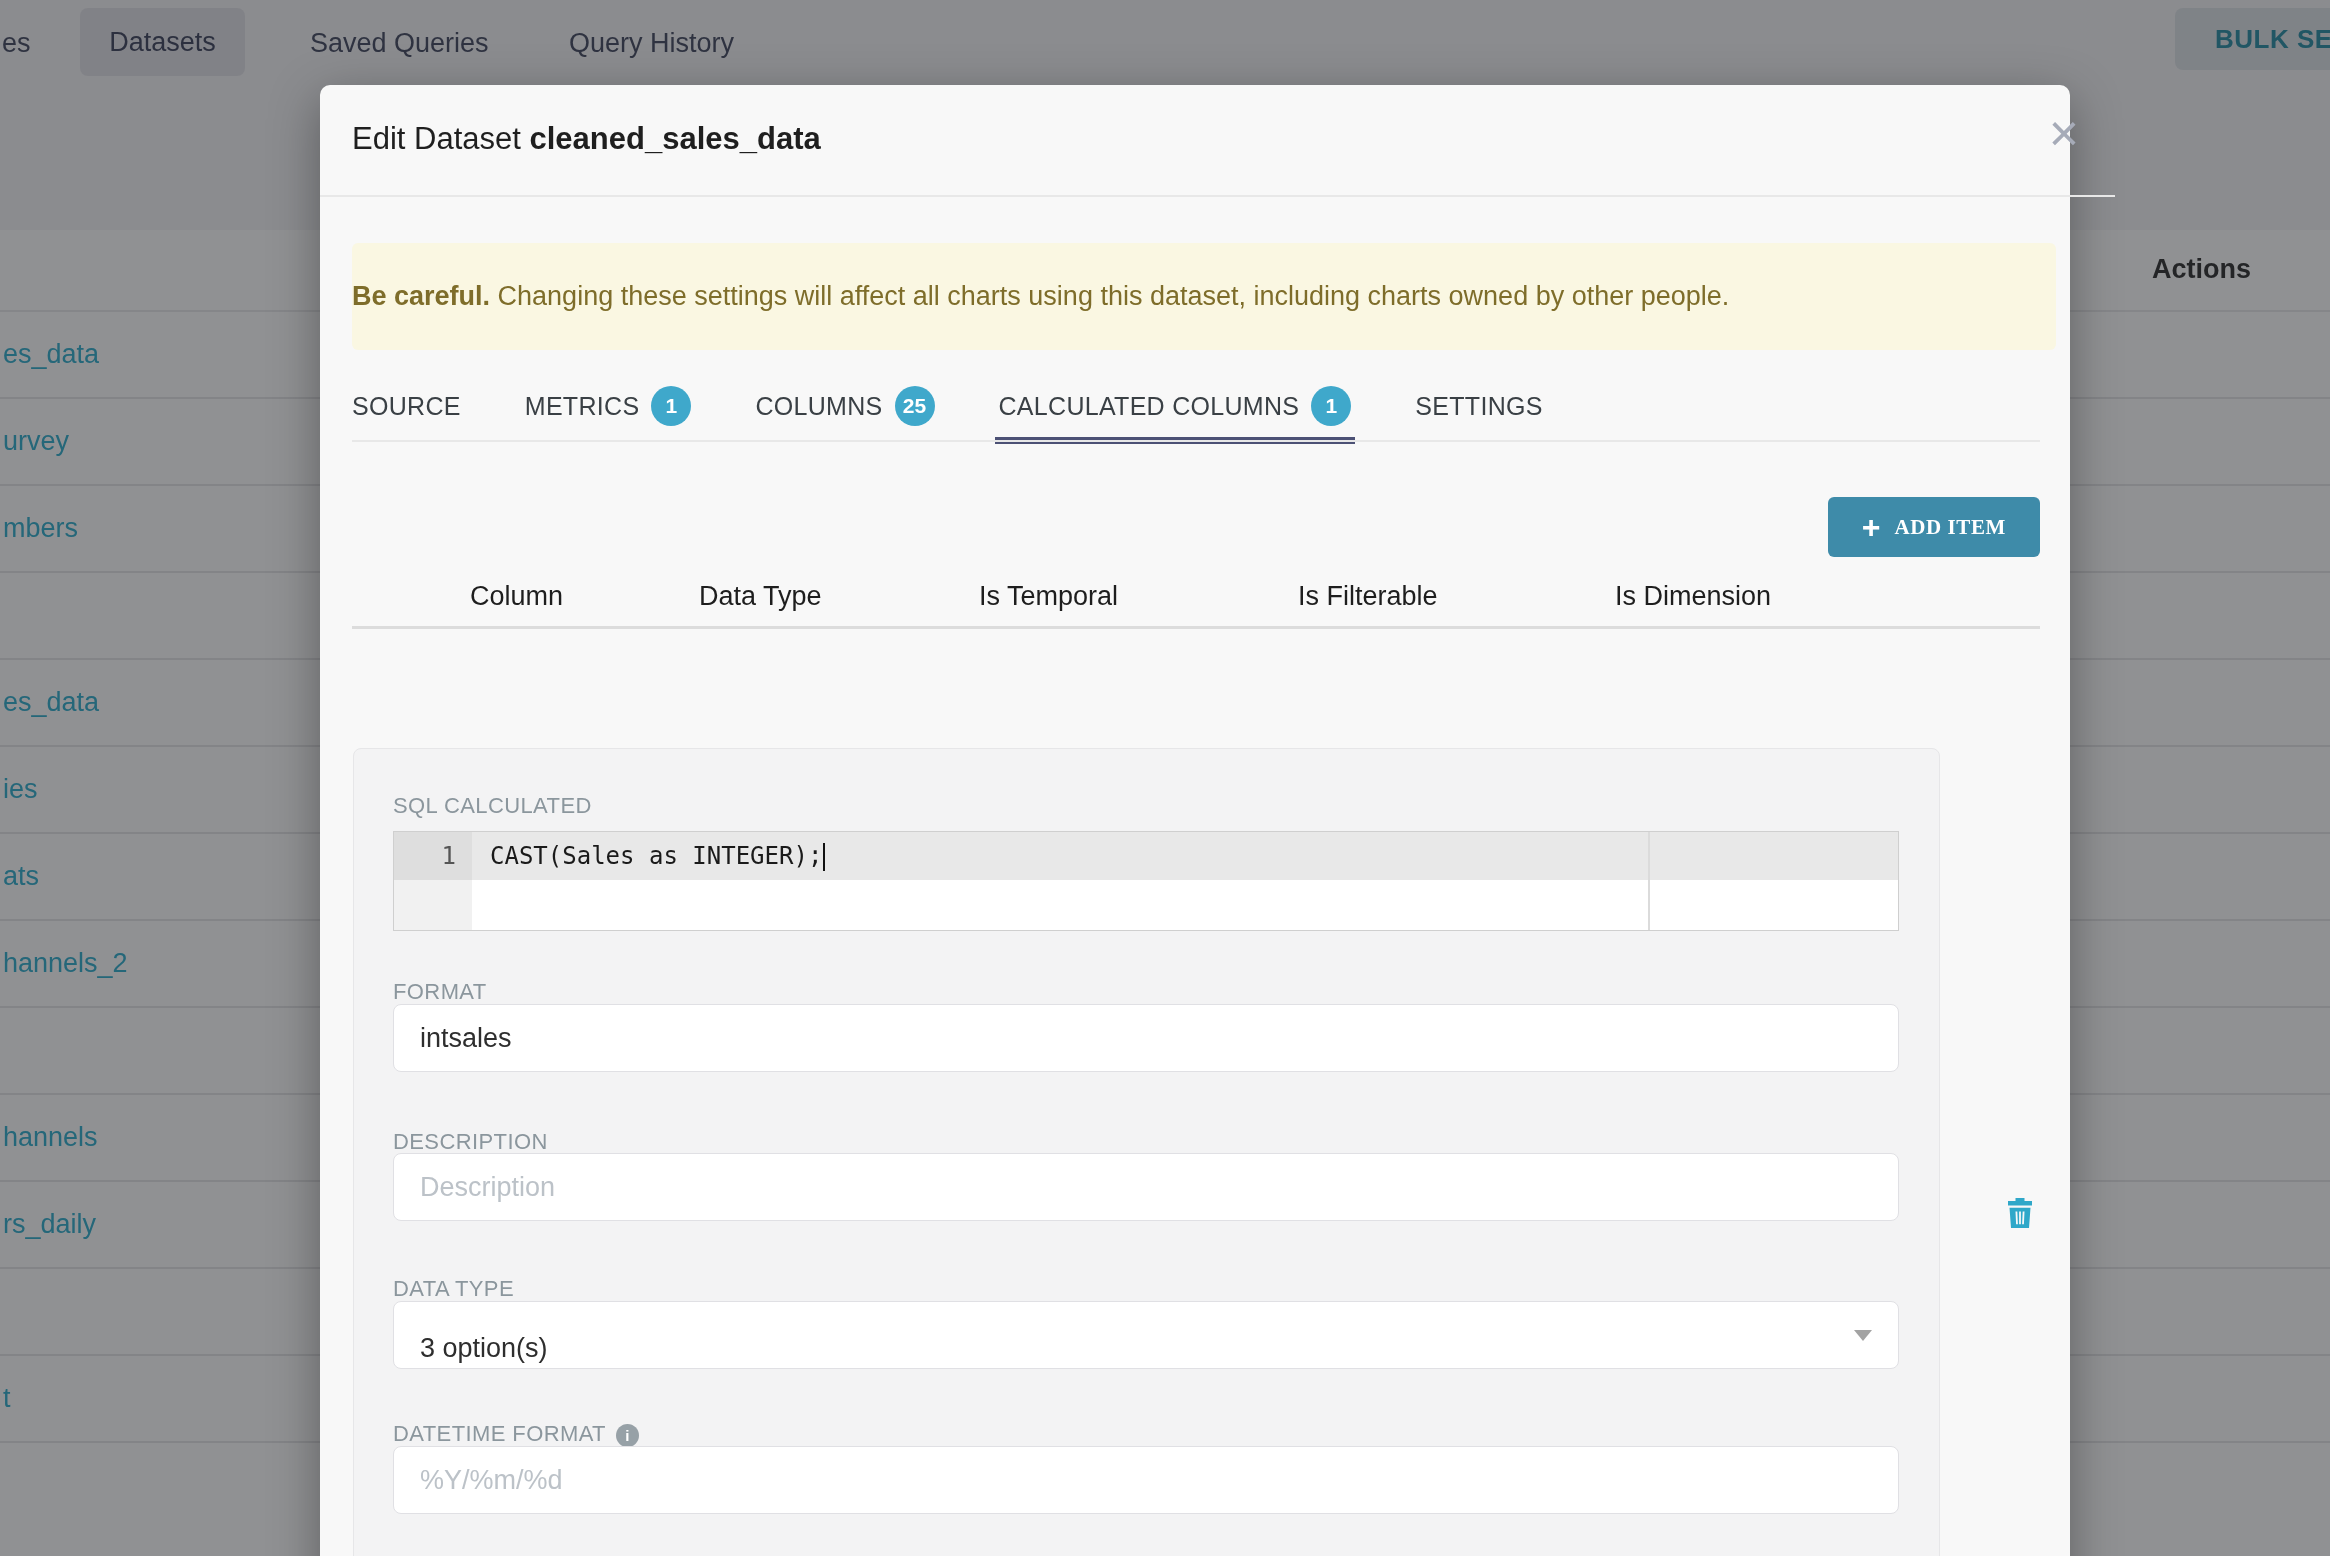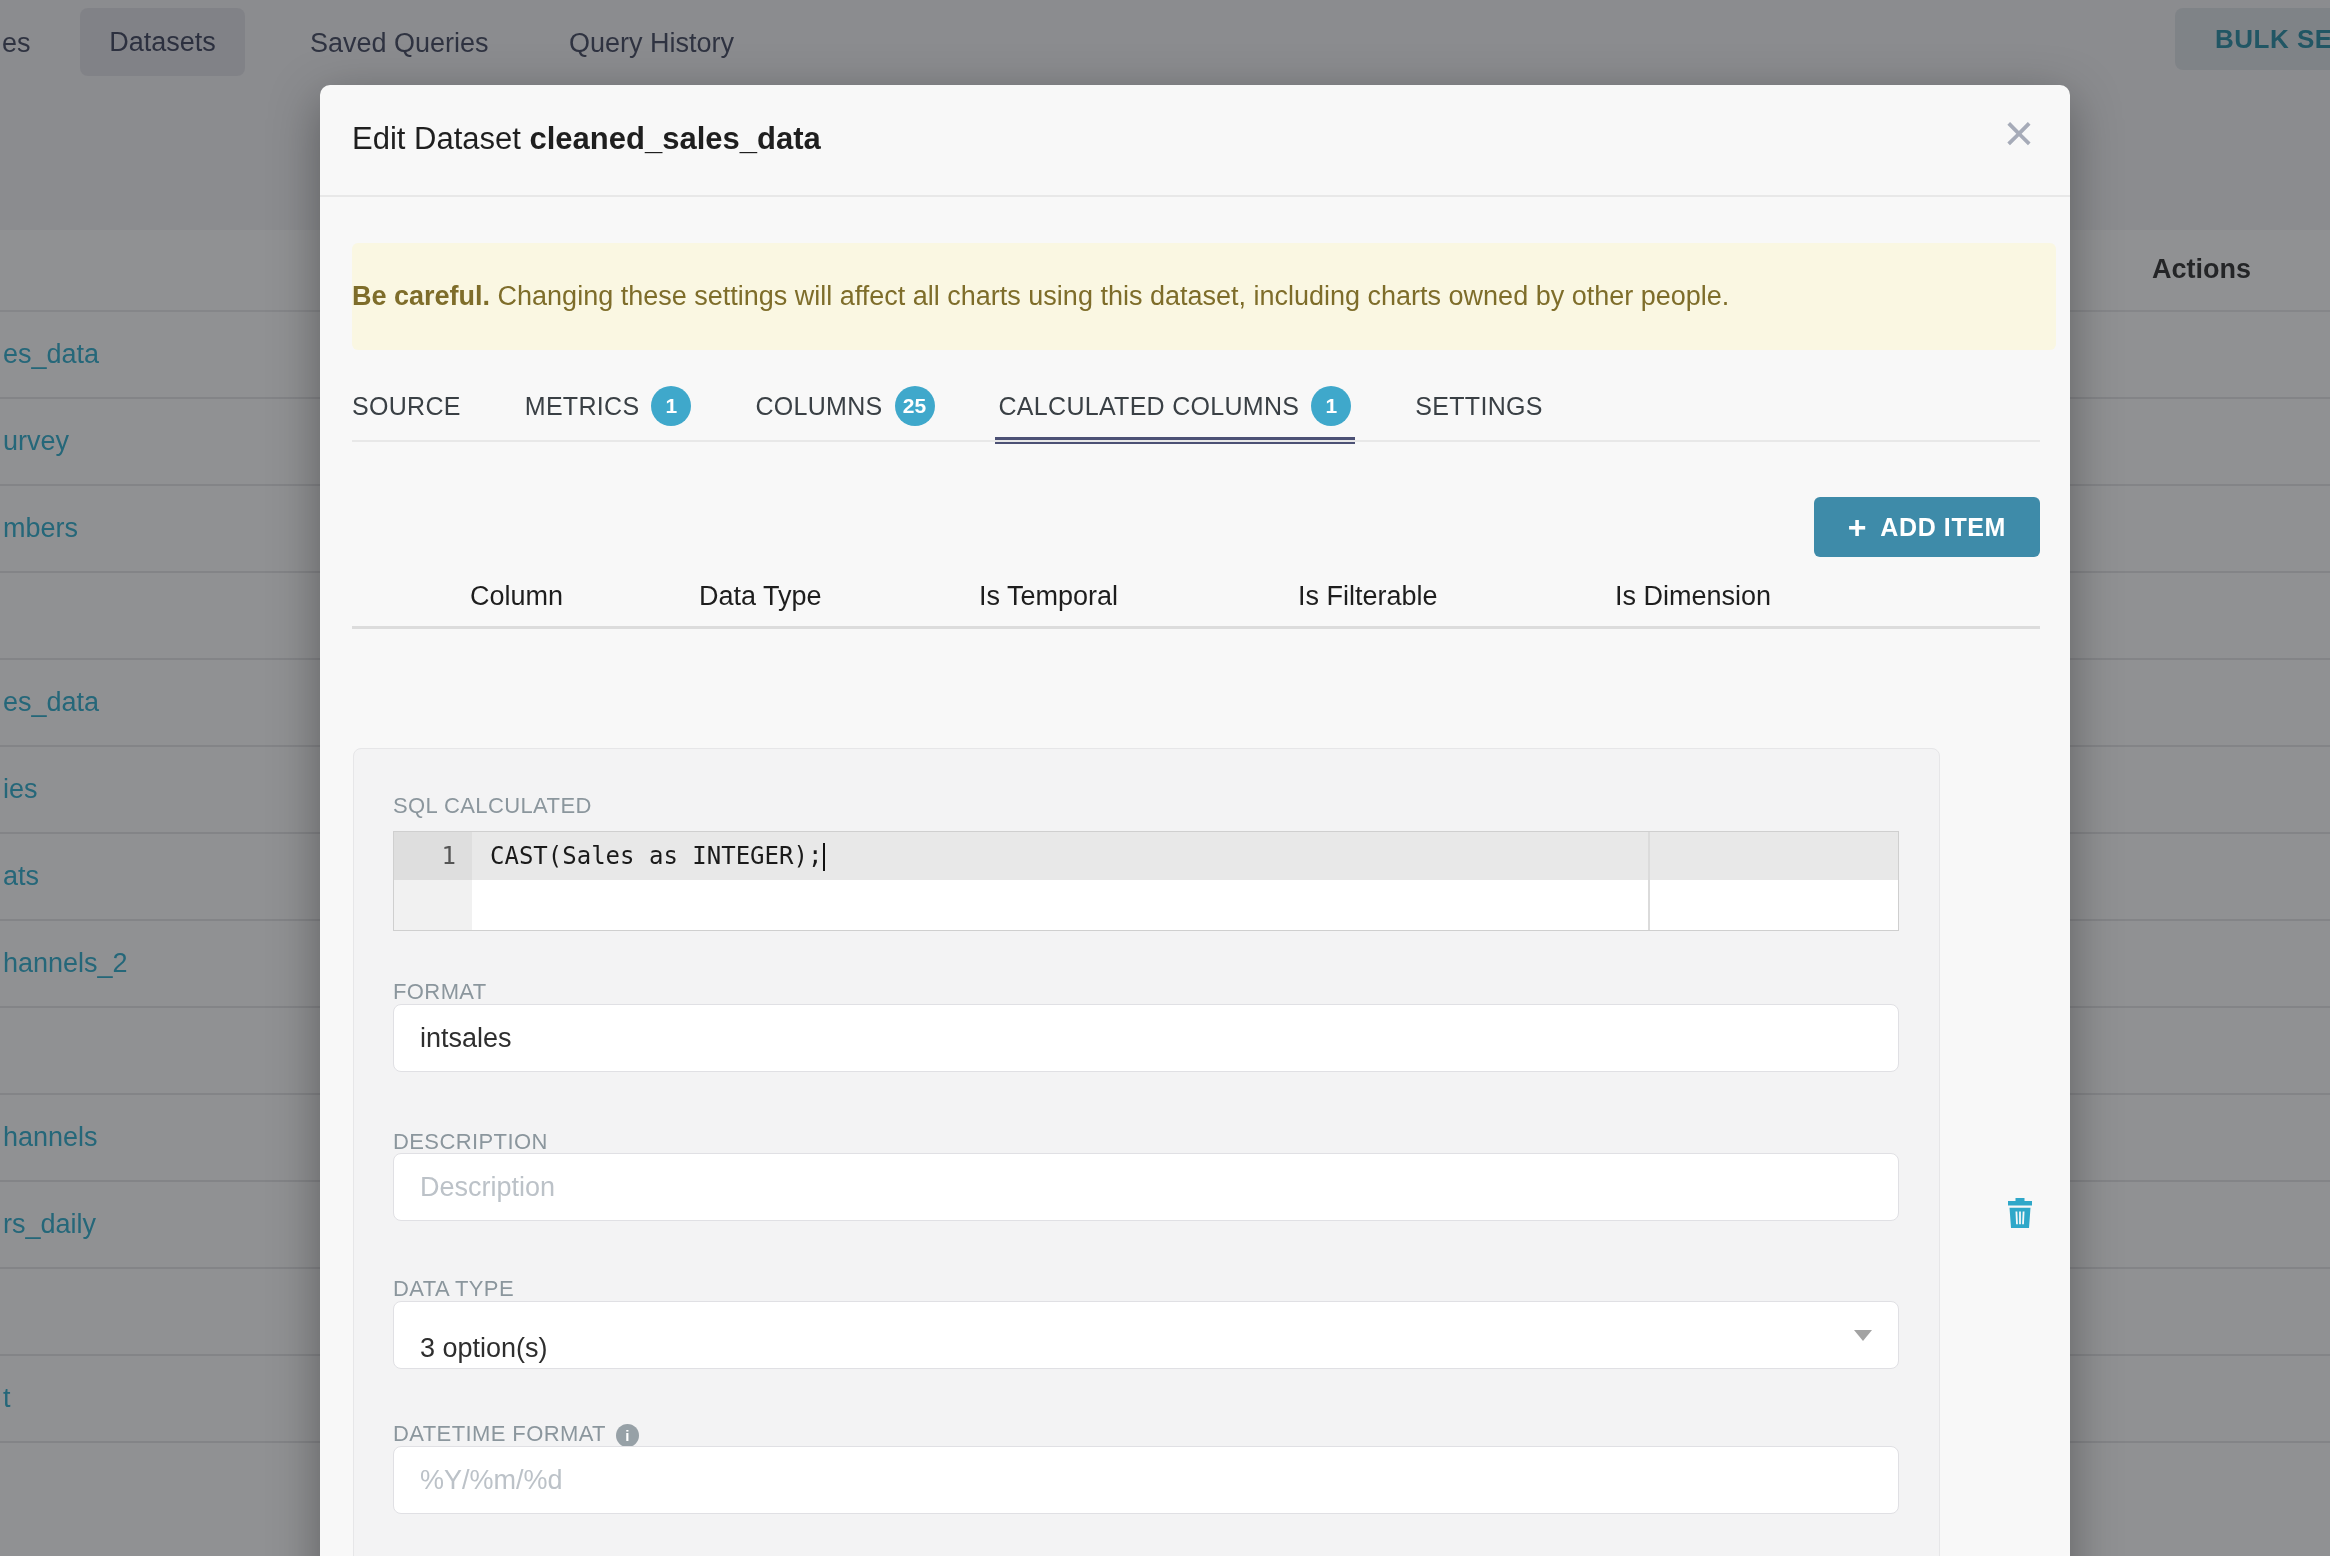--- a/index.html
+++ b/index.html
@@ -31,21 +31,21 @@
   .actions-h{position:absolute;left:2152px;top:24px;font-size:27px;font-weight:600;color:#1F1F1F;}
   .rows{position:absolute;left:0;top:82px;width:2330px;}
   .bg-row{height:85px;border-bottom:2px solid #E3E3E7;display:flex;align-items:center;}
   .bg-link{font-size:27px;color:#20A7C9;padding-left:3px;text-decoration:none;}
 
   .overlay{position:absolute;inset:0;background:rgba(42,44,48,0.52);}
 
   
   .modal{position:absolute;left:320px;top:85px;width:1750px;height:1600px;background:#F8F8F8;
     border-radius:10px;box-shadow:0 14px 50px rgba(0,0,0,0.35);}
-  .m-header{position:absolute;left:0;top:0;width:1750px;height:110px;border-bottom:2px solid #E8E8E8;}
+  .m-header{position:absolute;left:0;top:0;width:1750px;height:110px;border-bottom:2px solid #E8E8E8;padding-left:45px;}
   .m-title{position:absolute;left:32px;top:36px;font-size:31px;color:#1F1F1F;}
   .m-title b{font-weight:700;}
   .m-close{position:absolute;right:36px;top:22px;font-size:52px;line-height:52px;color:#A6ABB8;cursor:pointer;}
 
   .banner{position:absolute;left:32px;top:158px;width:1704px;height:107px;background:#FAF7E2;
     border-radius:6px;display:flex;align-items:center;box-sizing:border-box;}
   .banner .txt{font-size:27px;color:#7E6D2A;}
   .banner .txt b{font-weight:700;}
 
   .tabs{position:absolute;left:32px;top:285px;height:72px;display:flex;gap:64px;}
@@ -53,21 +53,21 @@
   .tab-label{font-size:25px;letter-spacing:.3px;color:#3A4045;}
   .badge{min-width:40px;height:40px;border-radius:20px;background:#3FA8CB;color:#fff;
     display:flex;align-items:center;justify-content:center;font-size:21px;font-weight:600;
     padding:0 6px;box-sizing:border-box;}
   .tab.active::after{content:"";position:absolute;left:-4px;right:-4px;bottom:-2px;height:7px;background:#4C5175;}
   .tabs-divider{position:absolute;left:32px;top:355px;width:1688px;height:2px;background:#E8E8E8;}
 
   .add-item{position:absolute;right:30px;top:412px;height:60px;padding:0 34px;background:#3E8BA9;
     border:none;border-radius:6px;display:flex;align-items:center;gap:14px;cursor:pointer;}
   .add-item .plus{color:#fff;font-size:32px;font-weight:700;line-height:32px;}
-  .add-item .lbl{color:#fff;font-size:25px;font-weight:600;letter-spacing:.6px;}
+  .add-item .lbl{color:#fff;font-size:21px;font-weight:600;letter-spacing:.6px;font-family:Liberation Serif, serif;}
 
   .cols-headers{position:absolute;left:0;top:496px;width:1750px;height:32px;}
   .col-h{position:absolute;font-size:27px;font-weight:400;color:#1E1E1E;white-space:nowrap;}
   .cols-divider{position:absolute;left:32px;top:541px;width:1688px;height:3px;background:#DCDCDC;}
 
   .crow{position:absolute;left:0;top:544px;width:1750px;height:120px;}
   .expand-caret{position:absolute;left:80px;top:577px;width:0;height:0;cursor:pointer;
     border-left:10px solid transparent;border-right:10px solid transparent;border-top:13px solid #30A8C9;}
   .crow-name{position:absolute;left:150px;top:568px;font-size:28px;color:#2E2E2E;}
   .cb{position:absolute;top:566px;width:34px;height:34px;border-radius:5px;box-sizing:border-box;cursor:pointer;}

